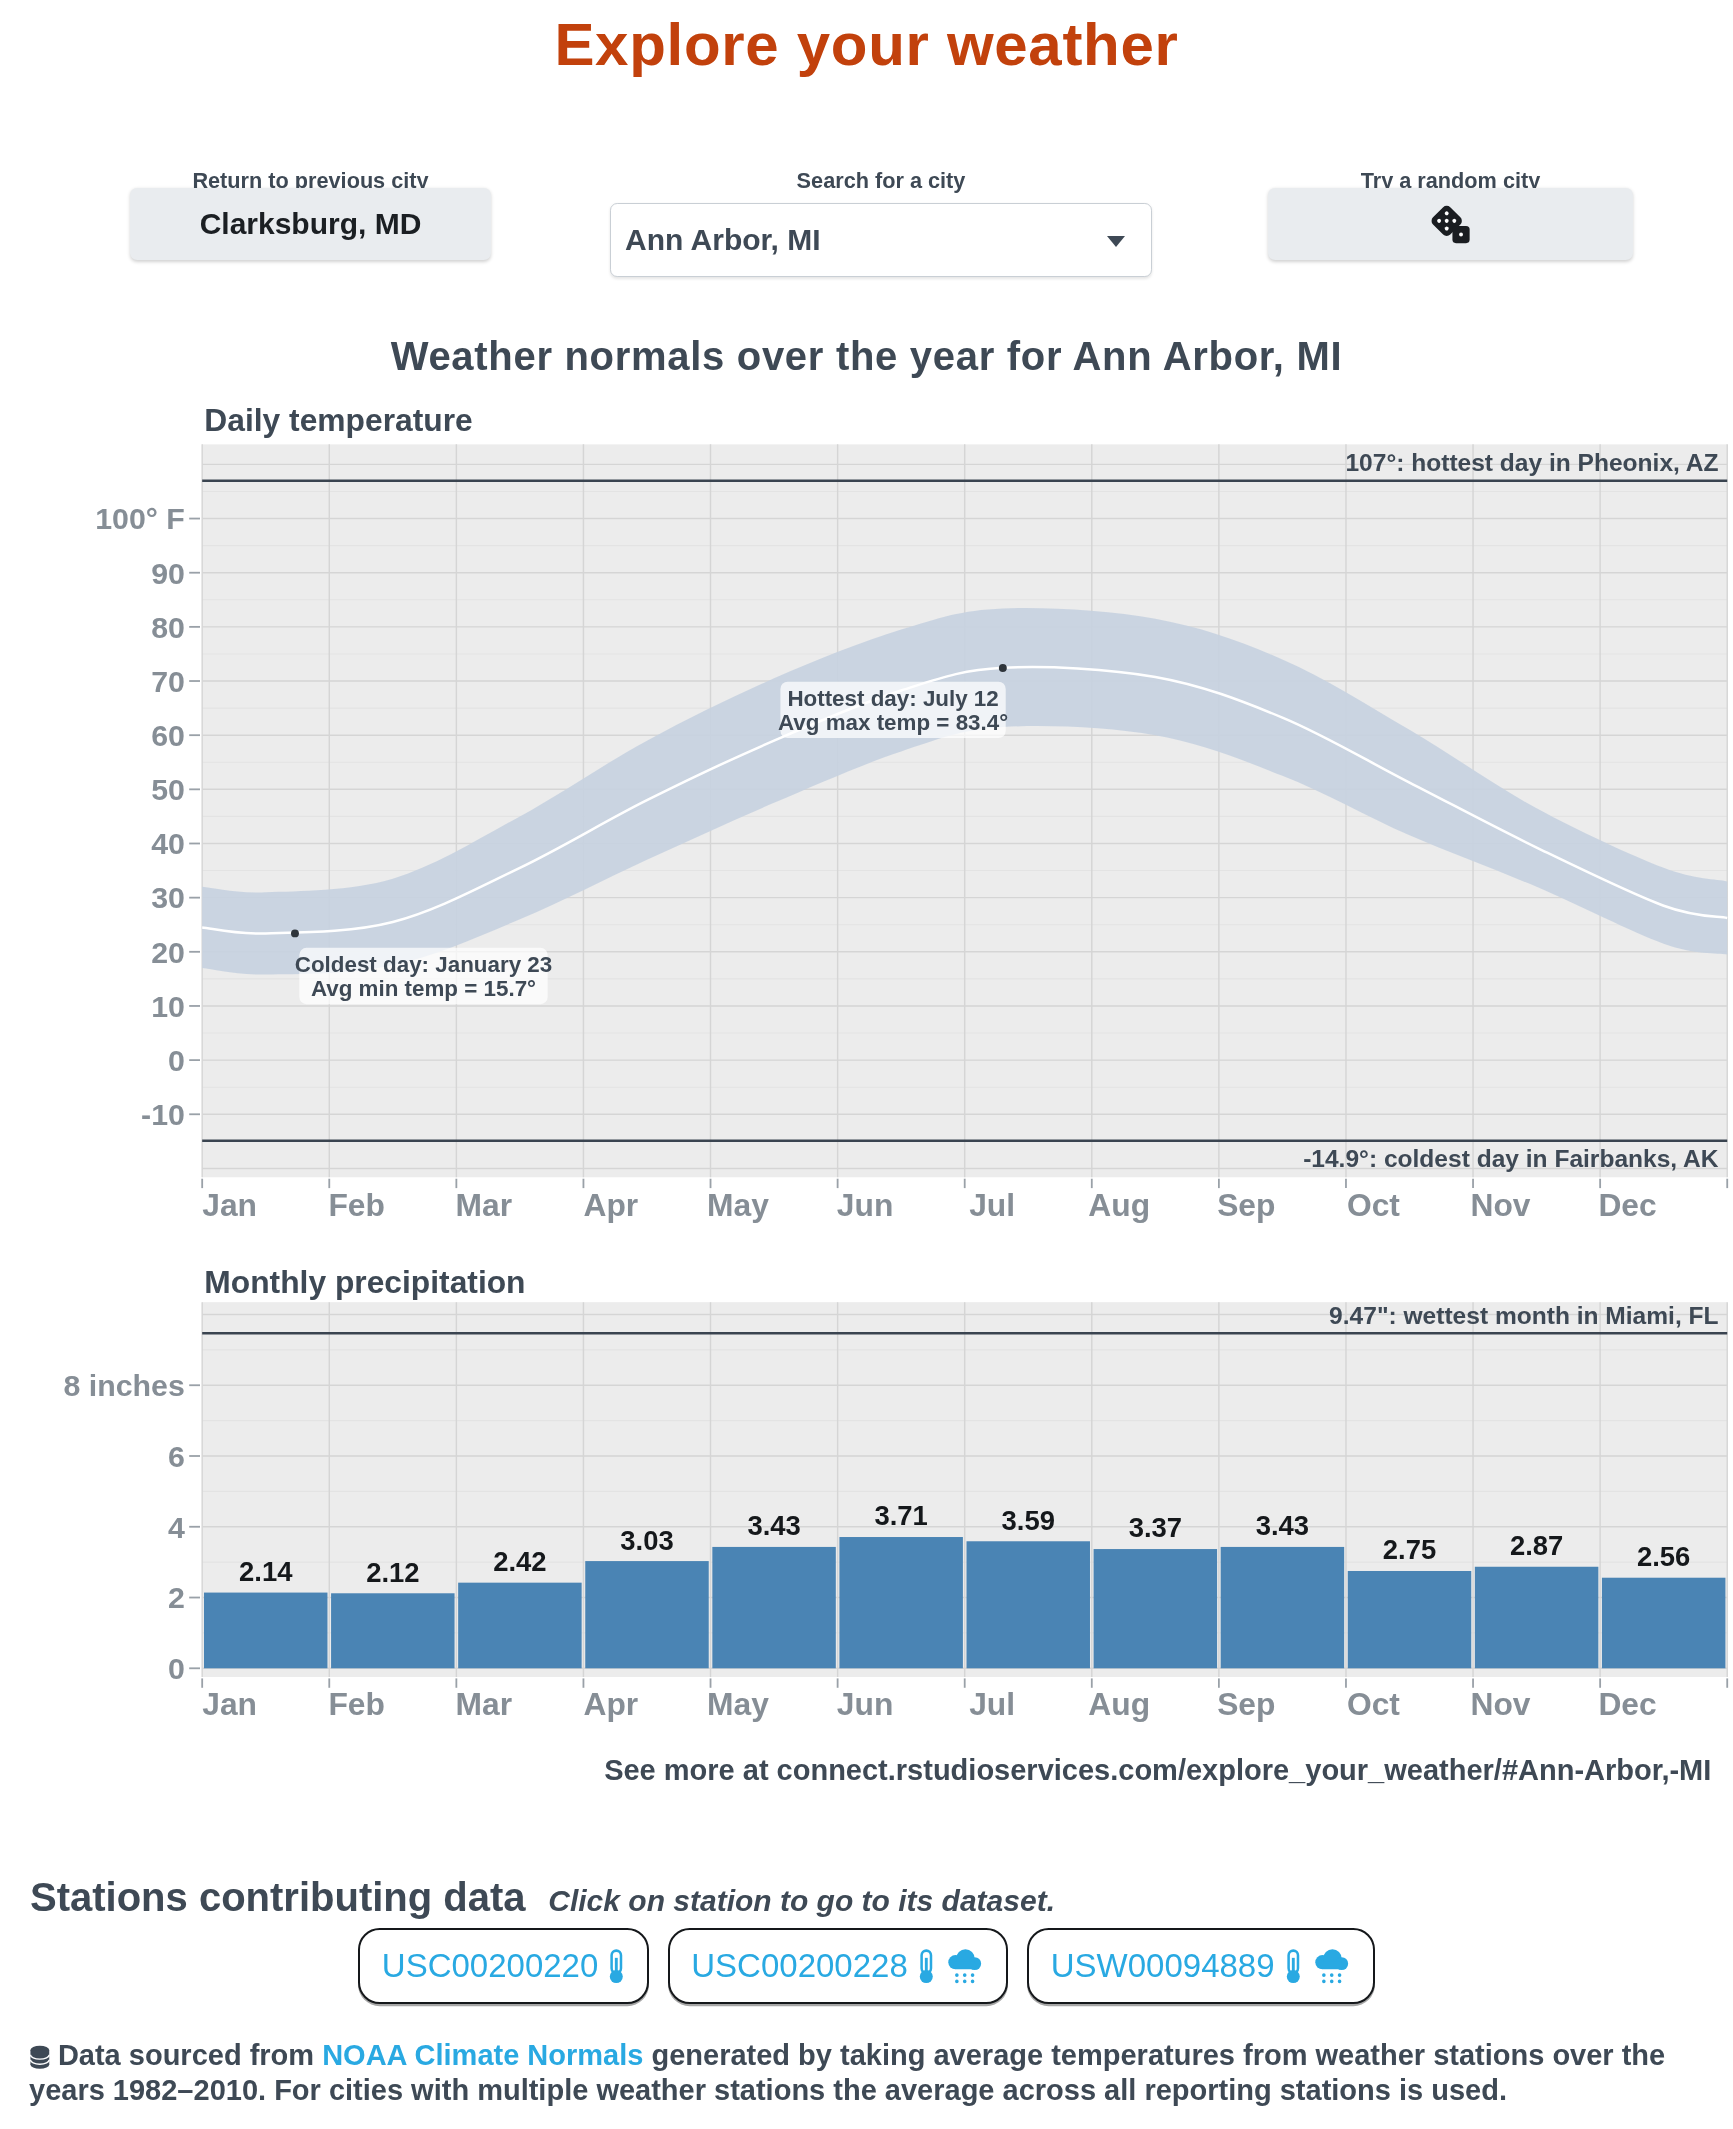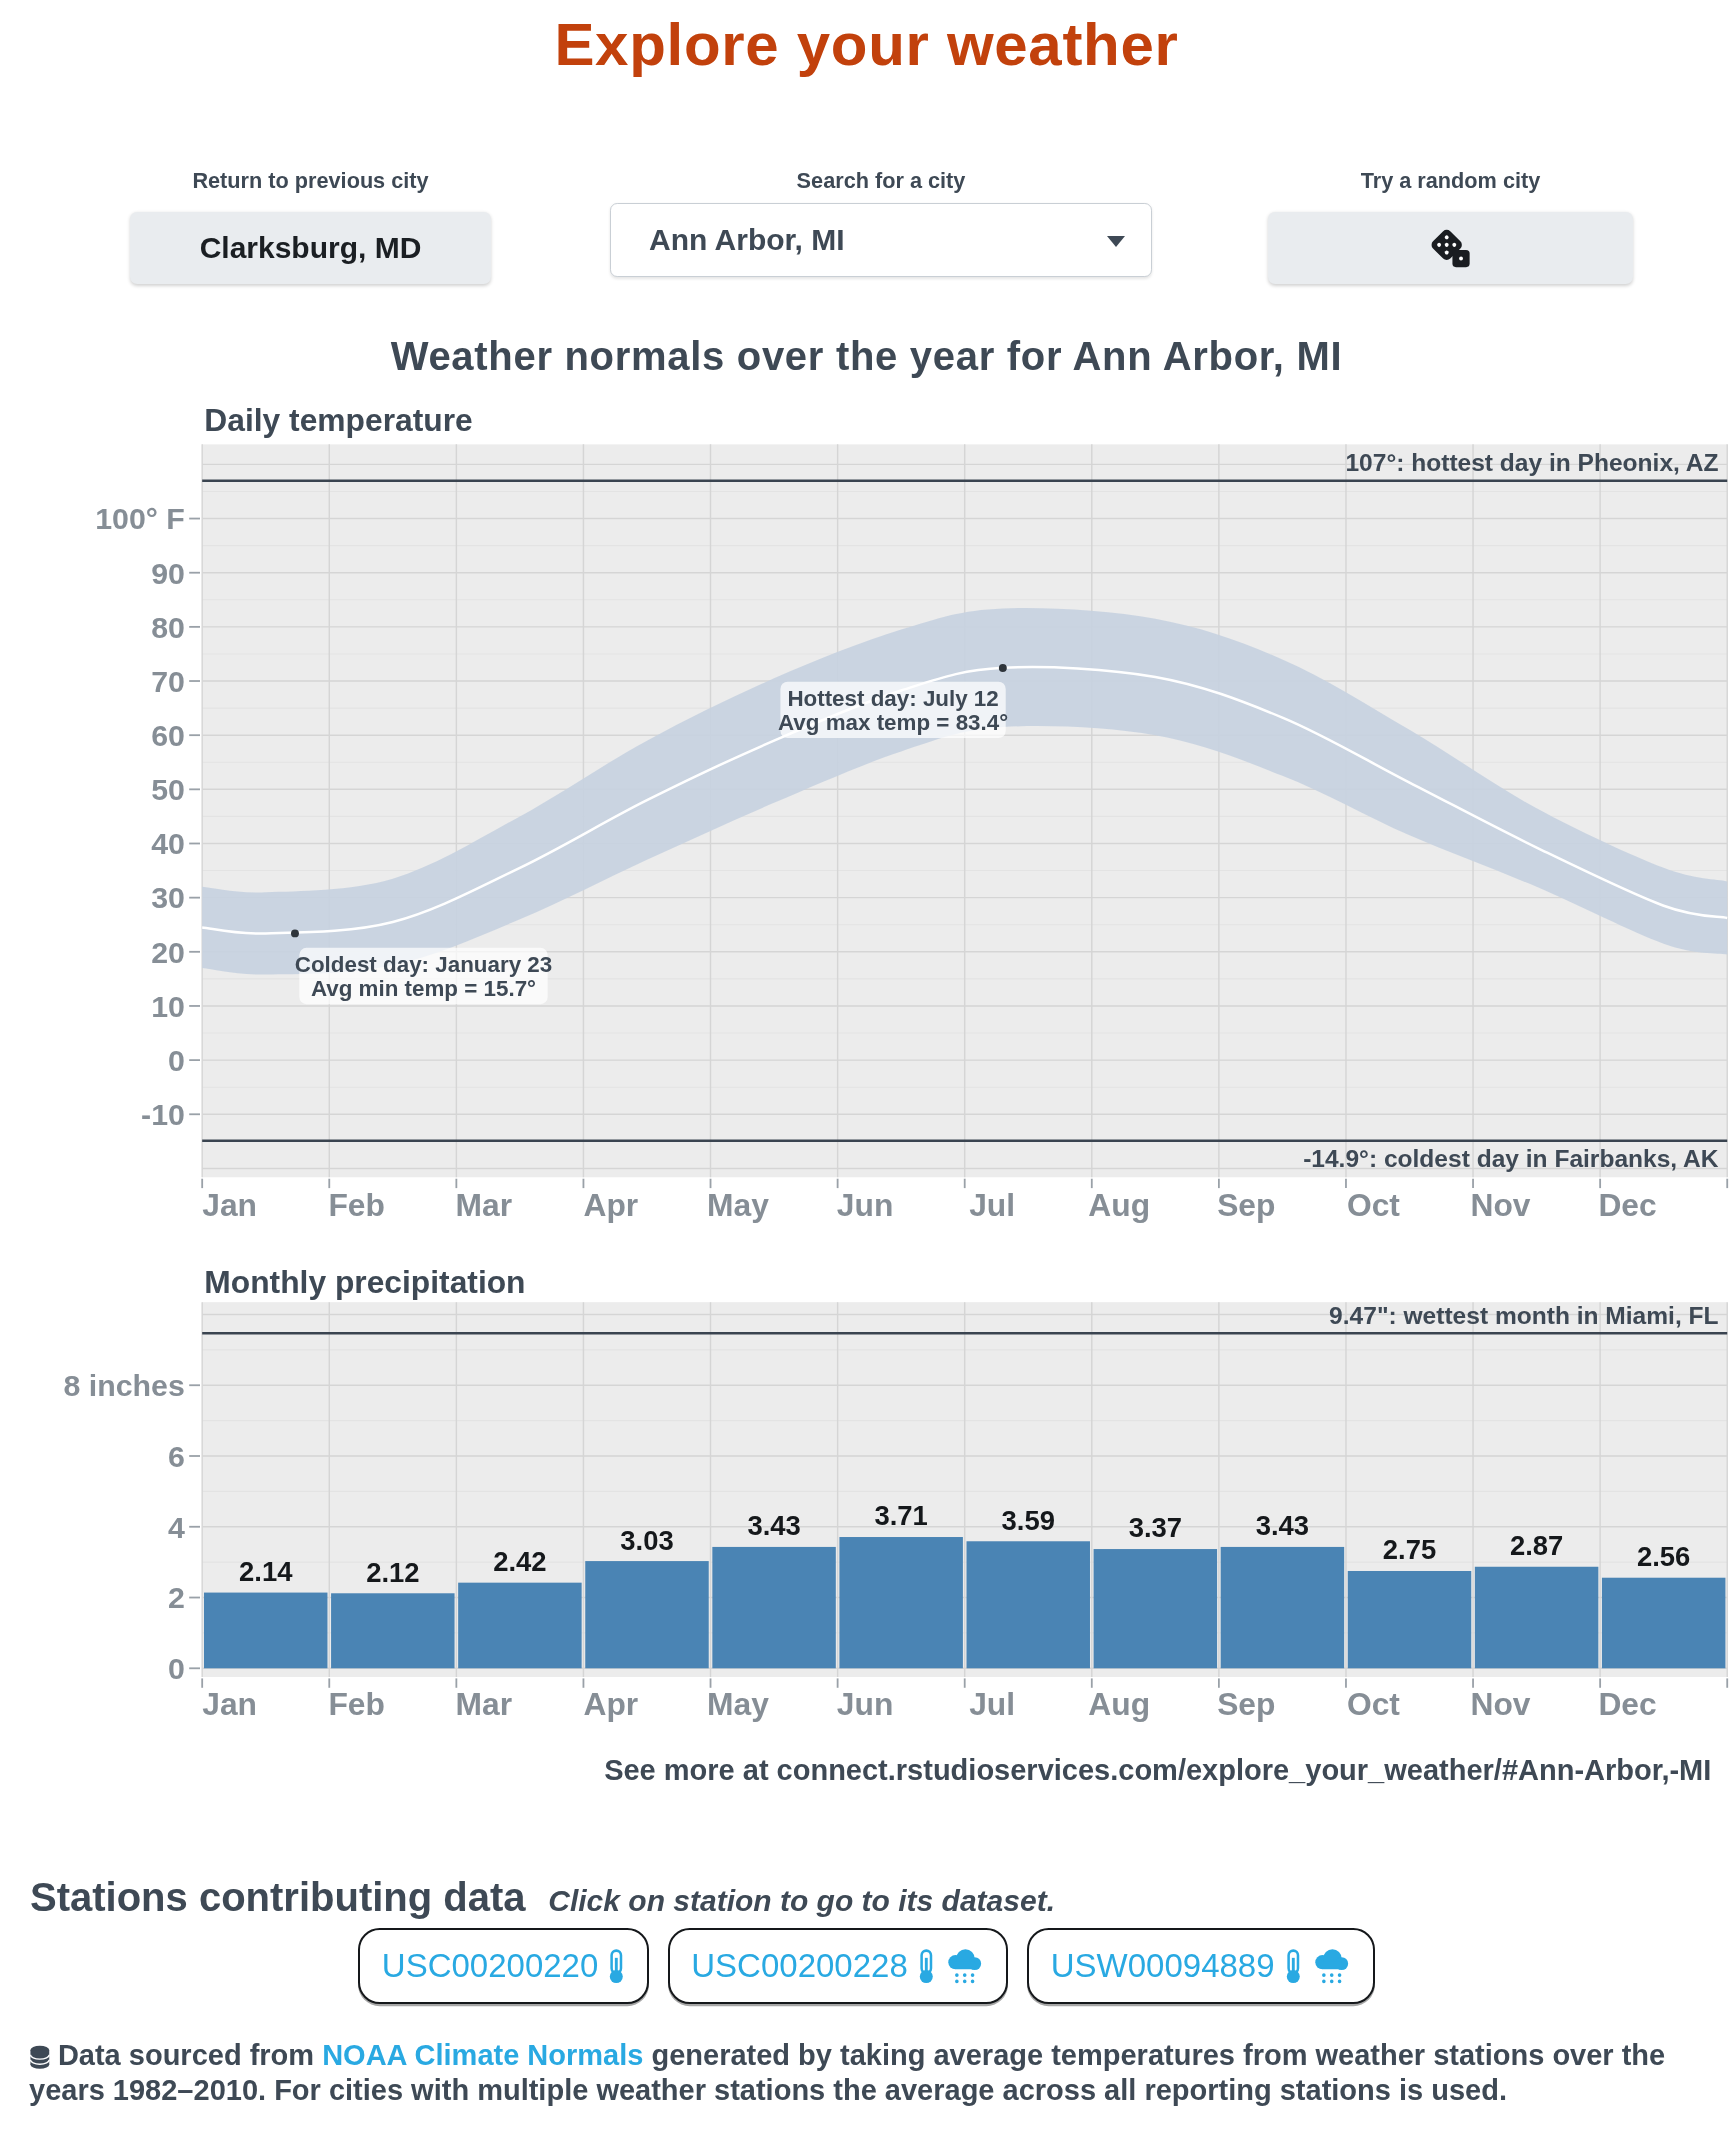--- a/index.html
+++ b/index.html
@@ -5,29 +5,29 @@
   html,body{margin:0;padding:0;background:#fff;}
   body{width:1733px;height:2129px;position:relative;overflow:hidden;
        font-family:"Liberation Sans","DejaVu Sans",sans-serif;color:#3E4955;}
   .abs{position:absolute;}
   #page-title{top:10px;left:0;width:1733px;text-align:center;font-size:60px;font-weight:bold;
        color:#c2410c;letter-spacing:0.7px;margin:0;}
   .ctrl-label{top:168px;font-size:21.7px;font-weight:bold;color:#3E4955;text-align:center;}
   #prev-label{left:130px;width:361px;}
   #search-label{left:610px;width:542px;}
   #random-label{left:1268px;width:365px;}
-  .btn{top:212px;height:72px;border:none;border-radius:7.2px;background:#E9ECEF;
+  .btn{top:188px;height:72px;border:none;border-radius:7.2px;background:#E9ECEF;
        box-shadow:0 1.4px 3.6px rgba(0,0,0,.18);cursor:pointer;
        font-family:inherit;font-size:30px;font-weight:bold;color:#1B1F23;}
   #prev-btn{left:130px;width:361px;}
   #random-btn{left:1268px;width:365px;display:flex;align-items:center;justify-content:center;}
   #city-select{top:203px;left:610px;width:542px;height:74px;background:#fff;
        border:1.4px solid #C9CFD5;border-radius:7.2px;box-shadow:0 1.4px 2.9px rgba(0,0,0,.10);
        display:flex;align-items:center;cursor:pointer;box-sizing:border-box;}
-  #city-select .val{margin-left:38px;font-size:30px;font-weight:bold;color:#3E4955;}
+  #city-select .val{margin-left:14px;font-size:30px;font-weight:bold;color:#3E4955;}
   #city-select .caret{position:absolute;right:26px;top:32px;width:0;height:0;
        border-left:9.4px solid transparent;border-right:9.4px solid transparent;
        border-top:11.6px solid #3E4955;}
   #charts-heading{top:334px;left:0;width:1733px;text-align:center;font-size:40px;
        font-weight:bold;color:#3E4955;margin:0;letter-spacing:0.7px;}
   #charts{top:0;left:0;pointer-events:none;}
   #chart-caption{top:1754px;right:21.7px;font-size:29px;font-weight:bold;color:#3E4955;}
   #stations-head{top:1875px;left:30px;font-size:40px;font-weight:bold;color:#3E4955;}
   #stations-head em{font-size:30px;font-weight:bold;margin-left:11.6px;}
   #chips{top:1928px;left:0;width:1733px;display:flex;justify-content:center;gap:19px;}

